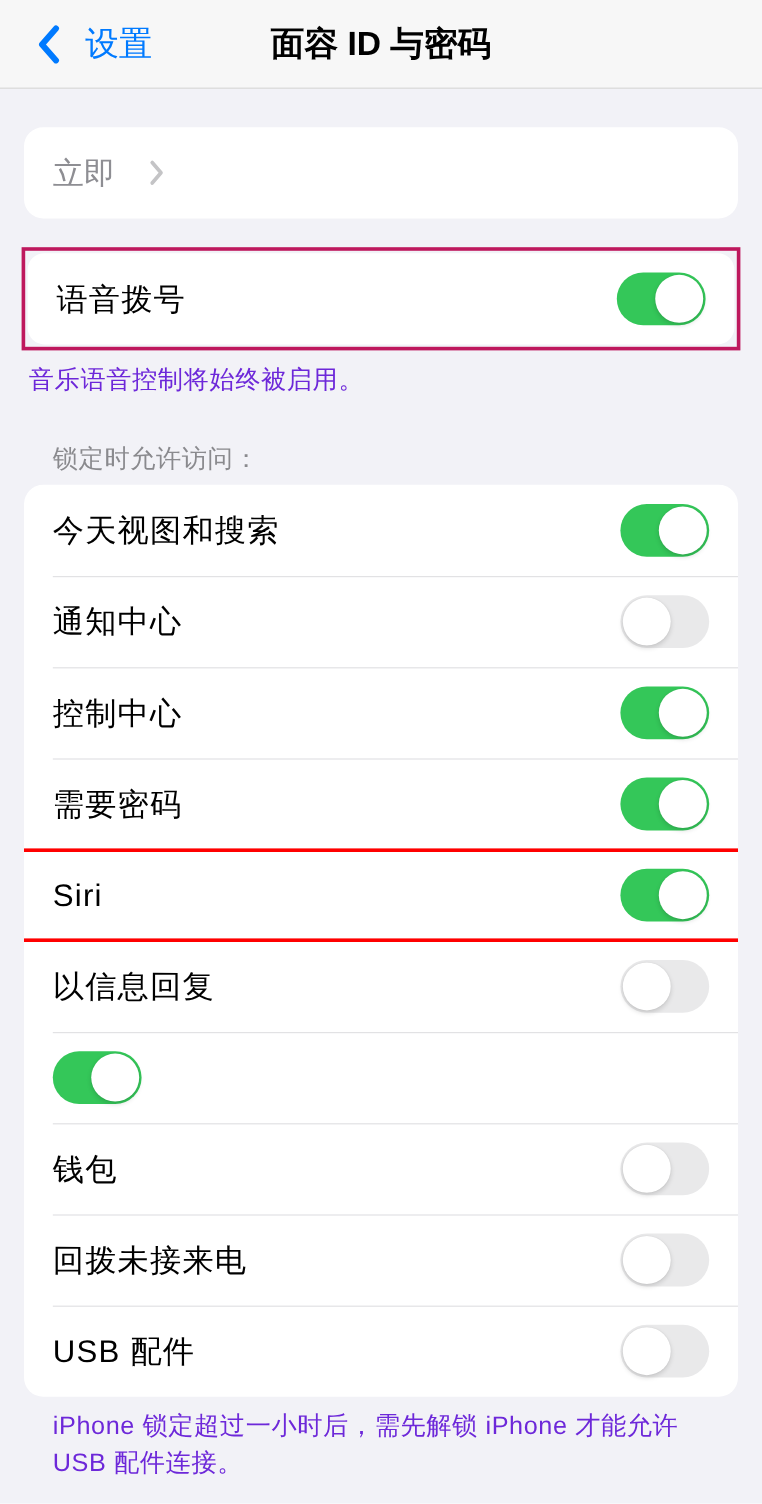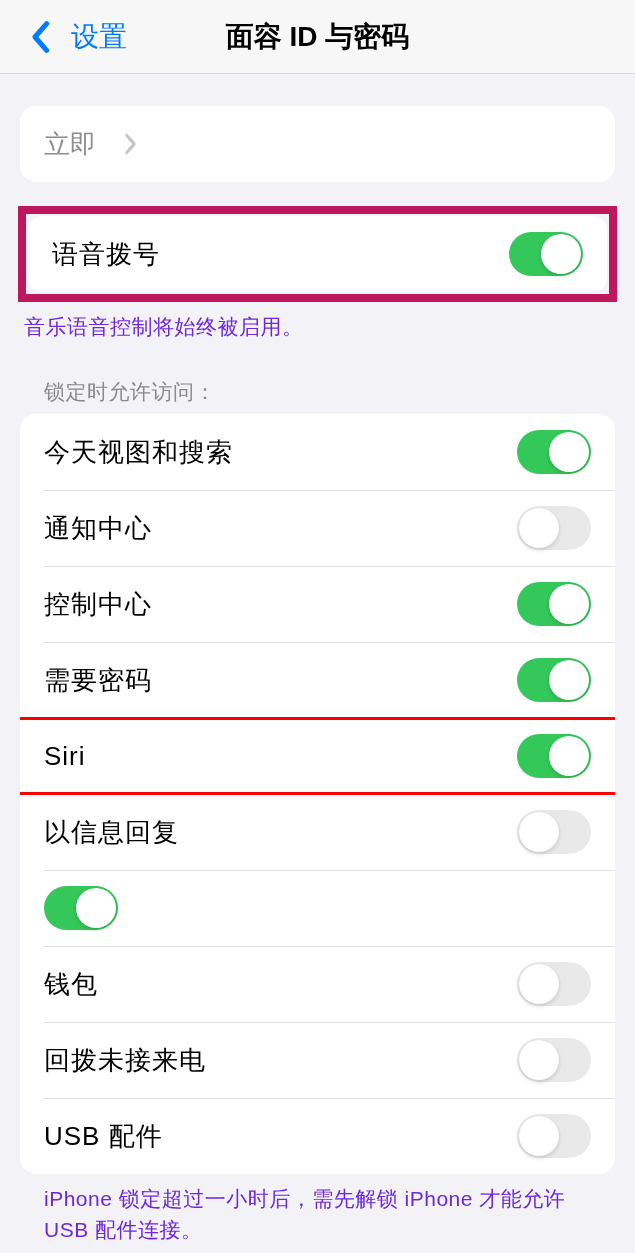--- a/index.html
+++ b/index.html
@@ -144,21 +144,21 @@
       top: 2px;
       box-shadow: 0 2px 4px rgba(0,0,0,0.15), 0 0 1px rgba(0,0,0,0.1);
     }
     .toggle-on .toggle-knob {
       right: 2px;
     }
     .toggle-off .toggle-knob {
       left: 2px;
     }
     .highlight-box {
-      border: 8px solid #be185d;
+      border: 3px solid #be185d;
       margin: 24px 18px 0 18px;
       padding: 2px;
     }
     .highlight-box .group {
       border-radius: 14px;
     }
     .highlight-row {
       position: relative;
     }
     .highlight-overlay {

